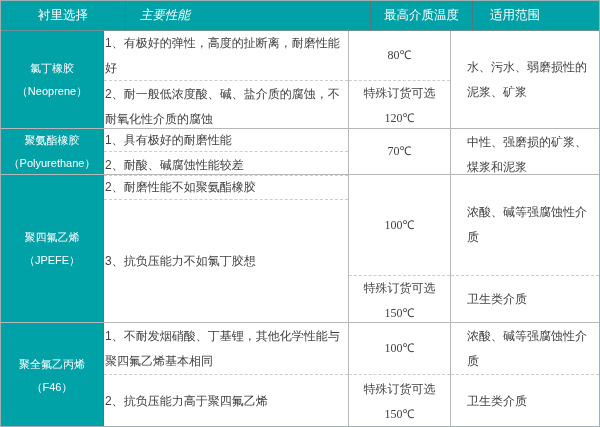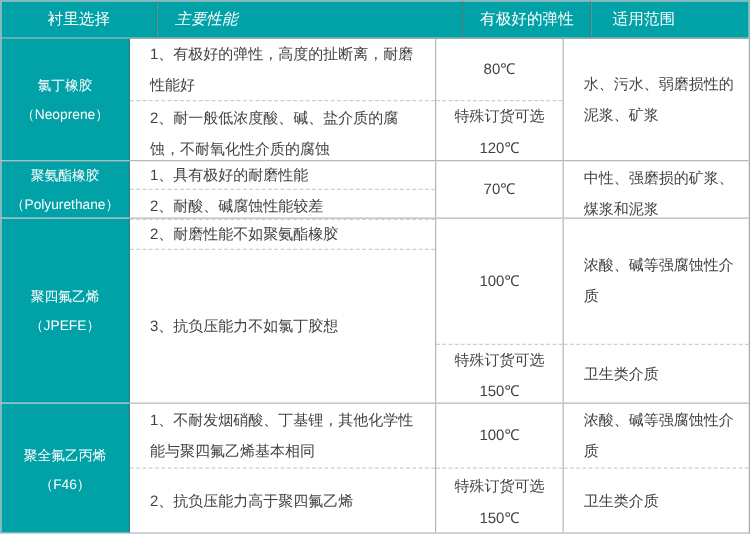--- a/index.html
+++ b/index.html
@@ -28,46 +28,46 @@
   .group.last { border-bottom: none; }
   .namecell {
     width: 103px; background: #00a1a7; color: #ffffff;
     display: flex; flex-direction: column; justify-content: center; align-items: center;
     gap: 8px; font-size: 11px; text-align: center;
     border-right: 1px solid #2e8186; flex: none;
   }
   .perfcol { width: 245px; border-right: 1px solid #b4b8ba; display: flex; flex-direction: column; flex: none; }
   .perf {
     display: flex; align-items: center;
-    padding: 1px 8px 1px 16px;
+    padding: 1px 8px 1px 1px;
     font-size: 12px; color: #424242; line-height: 25px; flex: none;
   }
   .tempcol { width: 102px; border-right: 1px solid #b4b8ba; display: flex; flex-direction: column; flex: none; }
   .temp {
     display: flex; flex-direction: column; justify-content: center; align-items: center;
-    font-size: 12px; color: #424242; line-height: 25px; text-align: center; flex: none;
+    font-size: 12px; color: #424242; line-height: 25px; text-align: center; flex: none; font-family: Liberation Serif, serif;
   }
   .rangecol { flex: 1; display: flex; flex-direction: column; }
   .range {
     display: flex; align-items: center;
     padding: 1px 8px 1px 16px;
     font-size: 12px; color: #424242; line-height: 25px; flex: none;
   }
   .dashed { border-top: 1px dashed #cdcdcd; }
   .grow { flex: 1 !important; }
 </style>
 </head>
 <body>
 
 <div class="table">
 
   <div class="hrow">
     <div class="hcell c1">衬里选择</div>
     <div class="hcell c2">主要性能</div>
-    <div class="hcell c3">有极好的弹性</div>
+    <div class="hcell c3">最高介质温度</div>
     <div class="hcell c4">适用范围</div>
   </div>
 
   <div class="group" style="height:98px">
     <div class="namecell">
       <div>氯丁橡胶</div>
       <div>（Neoprene）</div>
     </div>
     <div class="perfcol">
       <div class="perf" style="height:49px">1、有极好的弹性，高度的扯断离，耐磨性能好</div>

